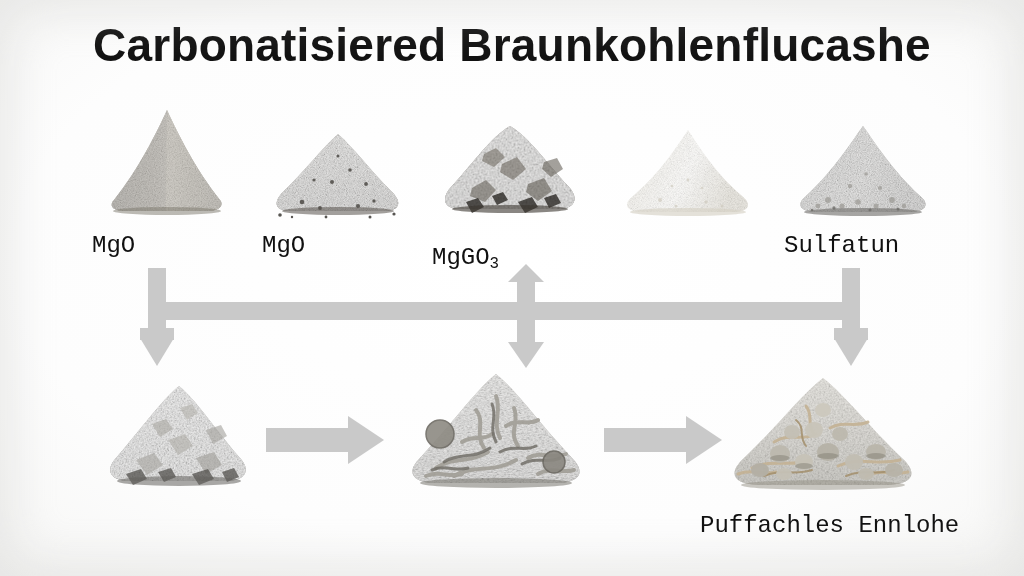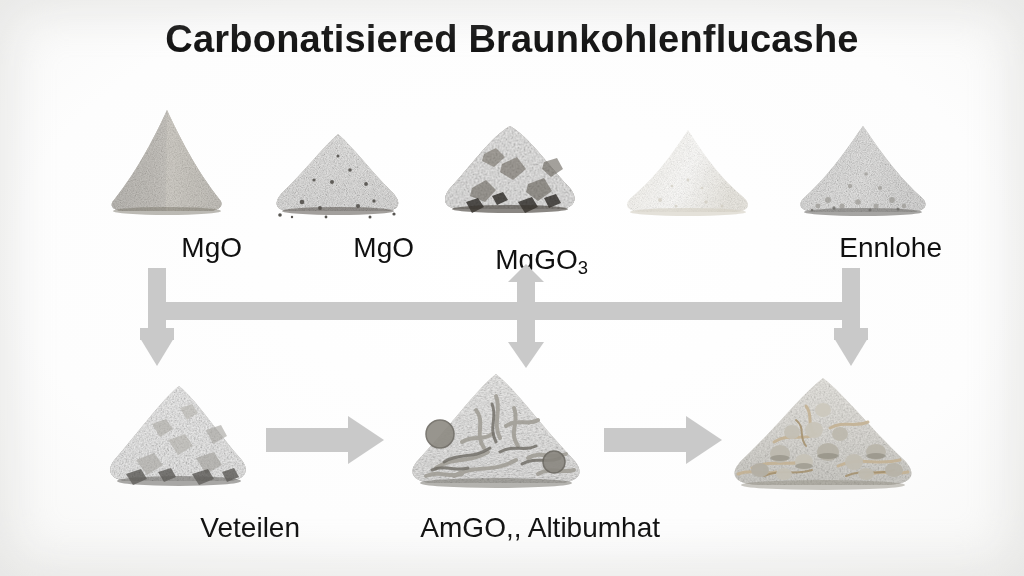--- a/index.html
+++ b/index.html
@@ -19,33 +19,33 @@
   
   #vignette{
     position:absolute;inset:0;pointer-events:none;
     box-shadow: inset 0 0 46px 14px rgba(200,200,198,0.33);
   }
 
   
   #title{
     position:absolute;left:0;top:18px;width:1024px;
     text-align:center;
-    font-size:38px;
+    font-size:46px;
     font-weight:bold;
     color:#121212;
     letter-spacing:0.2px;
     font-family:"Liberation Sans", sans-serif;
   }
   .pile-wrap{position:absolute;}
   .caption{
     position:absolute;
-    text-align:right;
+    text-align:left;
     color:#101010;
-    font-size:28px;
-    font-family:Liberation Sans, sans-serif;
+    font-size:24px;
+    font-family:Liberation Mono, monospace;
     white-space:nowrap;
   }
   .caption sub{font-size:0.66em;vertical-align:-0.28em;}
 
   svg{display:block;overflow:visible;}
 </style>
 </head>
 <body>
 
 <div id="stage">
@@ -226,21 +226,21 @@
       </g>
       <g fill="#4f4d49" opacity="0.6">
         <circle cx="50" cy="90" r="1.7"></circle>
           <circle cx="86" cy="92" r="1.5"></circle>
           <circle cx="114" cy="91" r="1.6"></circle>
         <circle cx="28" cy="92" r="1.3"></circle>
       </g>
       <ellipse cx="79" cy="94" rx="59" ry="4" fill="#6b6965" opacity="0.6"></ellipse>
     </svg>
   </div>
-  <div class="caption" style="left:784px;top:232px;width:158px;">Ennlohe</div>
+  <div class="caption" style="left:784px;top:232px;width:158px;">Sulfatun</div>
 
   <svg style="position:absolute;left:0;top:268px;width:1024px;height:110px;" width="1024" height="110" viewBox="0 0 1024 110">
 
     <rect x="148" y="34" width="712" height="18" fill="#c9c9c9"></rect>
 
     <g>
       <rect x="148" y="0" width="18" height="52" fill="#c9c9c9"></rect>
       <rect x="148" y="52" width="18" height="24" fill="#c9c9c9"></rect>
       <polygon points="140,70 174,70 157,98" fill="#c9c9c9"></polygon>
       <rect x="140" y="60" width="34" height="12" fill="#c9c9c9"></rect>
@@ -290,21 +290,20 @@
       </g>
       <g opacity="0.7" fill="#4a4844">
         <path d="M30 102 l15 -5 6 10 -14 6z"></path>
           <path d="M62 100 l13 -4 5 9 -12 5z"></path>
         <path d="M96 102 l16 -5 6 10 -15 6z"></path>
           <path d="M126 100 l12 -4 5 9 -12 5z"></path>
       </g>
       <ellipse cx="83" cy="109" rx="62" ry="5" fill="#63615d" opacity="0.55"></ellipse>
     </svg>
   </div>
-  <div class="caption" style="left:60px;top:512px;width:240px;">Veteilen</div>
 
   <svg style="position:absolute;left:262px;top:414px;width:126px;height:52px;" width="126" height="52" viewBox="0 0 126 52">
     <polygon points="4,14 86,14 86,2 122,26 86,50 86,38 4,38" fill="#c9c9c9"></polygon>
   </svg>
 
   <div class="pile-wrap" style="left:396px;top:364px;width:200px;height:130px;">
     <svg width="200" height="130" viewBox="0 0 200 130">
       <defs>
         <linearGradient id="b2" x1="0" y1="0" x2="0" y2="1">
           <stop offset="0%" stop-color="#a4a199"></stop>
@@ -345,21 +344,20 @@
 
       <g opacity="0.9">
         <circle cx="44" cy="70" r="14" fill="#8d8a82"></circle>
         <circle cx="44" cy="70" r="14" fill="none" stroke="#6e6b64" stroke-width="1.5"></circle>
         <circle cx="158" cy="98" r="11" fill="#8a8780"></circle>
         <circle cx="158" cy="98" r="11" fill="none" stroke="#6b6861" stroke-width="1.5"></circle>
       </g>
       <ellipse cx="100" cy="119" rx="76" ry="5" fill="#6a6760" opacity="0.5"></ellipse>
     </svg>
   </div>
-  <div class="caption" style="left:370px;top:512px;width:290px;">AmGO,, Altibumhat</div>
 
   <svg style="position:absolute;left:600px;top:414px;width:126px;height:52px;" width="126" height="52" viewBox="0 0 126 52">
     <polygon points="4,14 86,14 86,2 122,26 86,50 86,38 4,38" fill="#c9c9c9"></polygon>
   </svg>
 
   <div class="pile-wrap" style="left:718px;top:368px;width:210px;height:128px;">
     <svg width="210" height="128" viewBox="0 0 210 128">
       <defs>
         <linearGradient id="b3" x1="0" y1="0" x2="0" y2="1">
           <stop offset="0%" stop-color="#cfcbc0"></stop>
@@ -410,15 +408,16 @@
       </g>
       <g opacity="0.45" fill="#7d7a6e">
         <ellipse cx="62" cy="90" rx="10" ry="3"></ellipse>
           <ellipse cx="110" cy="88" rx="11" ry="3"></ellipse>
         <ellipse cx="158" cy="88" rx="10" ry="3"></ellipse>
           <ellipse cx="86" cy="98" rx="9" ry="3"></ellipse>
       </g>
       <ellipse cx="105" cy="117" rx="82" ry="5" fill="#938f83" opacity="0.5"></ellipse>
     </svg>
   </div>
+  <div class="caption" style="left:700px;top:512px;width:300px;">Puffachles Ennlohe</div>
 
   <div id="vignette"></div>
 </div>
 
 </body></html>

